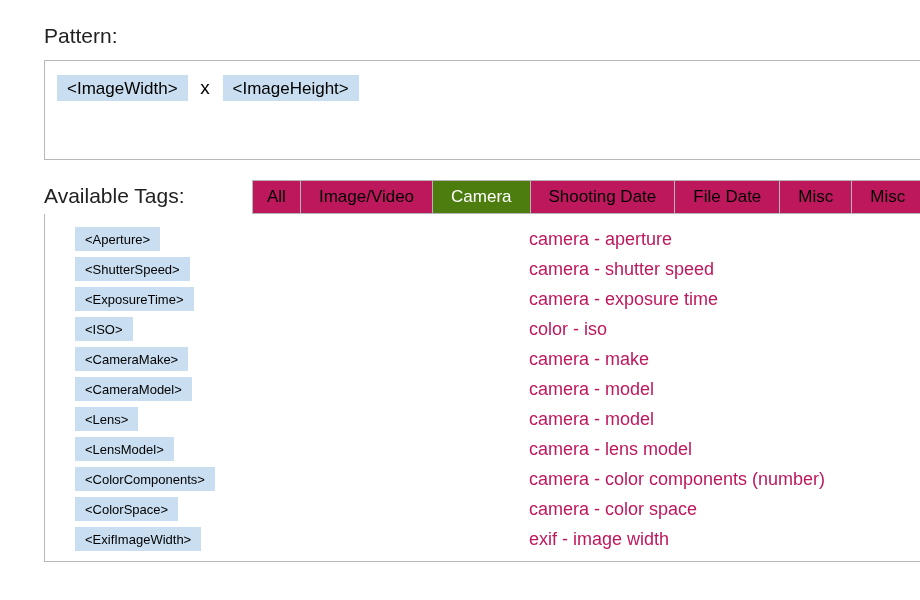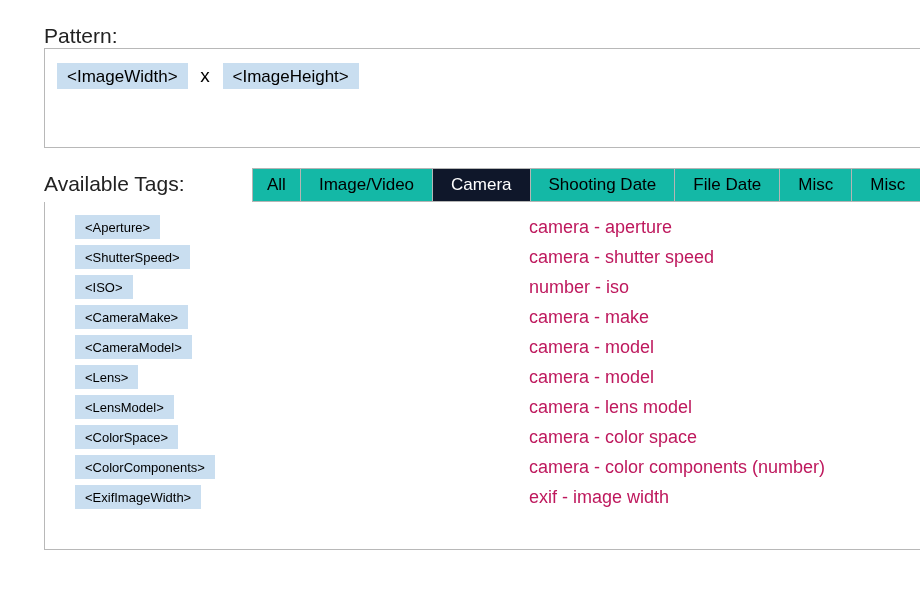--- a/index.html
+++ b/index.html
@@ -10,20 +10,21 @@
     background: #fff;
     width: 920px;
     height: 600px;
     overflow: hidden;
     padding: 24px 0 0 0;
   }
   .section-label {
     font-size: 21px;
     color: #222;
     margin-left: 44px;
+    margin-bottom: 12px;
   }
   .pattern-box {
     margin: 0 0 20px 44px;
     border: 1px solid #b8b8b8;
     background: #fff;
     padding: 14px 13px 40px 12px;
     min-height: 100px;
     border-right: none;
   }
   .tag-chip {
@@ -63,27 +64,27 @@
     border-right: none;
     height: 34px;
     flex: 1;
   }
   .tab {
     border-right: 1px solid #b5b5b5;
     padding: 0 18px;
     font-size: 17px;
     line-height: 32px;
     color: #000;
-    background: #14b8a6;
+    background: #be185d;
     cursor: default;
     white-space: nowrap;
   }
   .tab:first-child { padding: 0 14px; }
   .tab.selected {
-    background: #0f172a;
+    background: #4d7c0f;
     color: #fff;
   }
   .tags-panel {
     margin: 0 0 0 44px;
     border: 1px solid #b8b8b8;
     border-top: none;
     border-right: none;
     padding: 10px 0 6px 0;
     height: 348px;
     overflow: hidden;
@@ -135,44 +136,48 @@
 <div class="tags-panel">
   <div class="tag-row rel">
     <span class="tag-chip">&lt;Aperture&gt;</span>
     <span class="desc">camera - aperture</span>
   </div>
   <div class="tag-row rel">
     <span class="tag-chip">&lt;ShutterSpeed&gt;</span>
     <span class="desc">camera - shutter speed</span>
   </div>
   <div class="tag-row rel">
+    <span class="tag-chip">&lt;ExposureTime&gt;</span>
+    <span class="desc">camera - exposure time</span>
+  </div>
+  <div class="tag-row rel">
     <span class="tag-chip">&lt;ISO&gt;</span>
-    <span class="desc">number - iso</span>
+    <span class="desc">color - iso</span>
   </div>
   <div class="tag-row rel">
     <span class="tag-chip">&lt;CameraMake&gt;</span>
     <span class="desc">camera - make</span>
   </div>
   <div class="tag-row rel">
     <span class="tag-chip">&lt;CameraModel&gt;</span>
     <span class="desc">camera - model</span>
   </div>
   <div class="tag-row rel">
     <span class="tag-chip">&lt;Lens&gt;</span>
     <span class="desc">camera - model</span>
   </div>
   <div class="tag-row rel">
     <span class="tag-chip">&lt;LensModel&gt;</span>
     <span class="desc">camera - lens model</span>
   </div>
   <div class="tag-row rel">
+    <span class="tag-chip">&lt;ColorComponents&gt;</span>
+    <span class="desc">camera - color components (number)</span>
+  </div>
+  <div class="tag-row rel">
     <span class="tag-chip">&lt;ColorSpace&gt;</span>
     <span class="desc">camera - color space</span>
-  </div>
-  <div class="tag-row rel">
-    <span class="tag-chip">&lt;ColorComponents&gt;</span>
-    <span class="desc">camera - color components (number)</span>
   </div>
   <div class="tag-row rel">
     <span class="tag-chip">&lt;ExifImageWidth&gt;</span>
     <span class="desc">exif - image width</span>
   </div>
 </div>
 
 </body></html>

